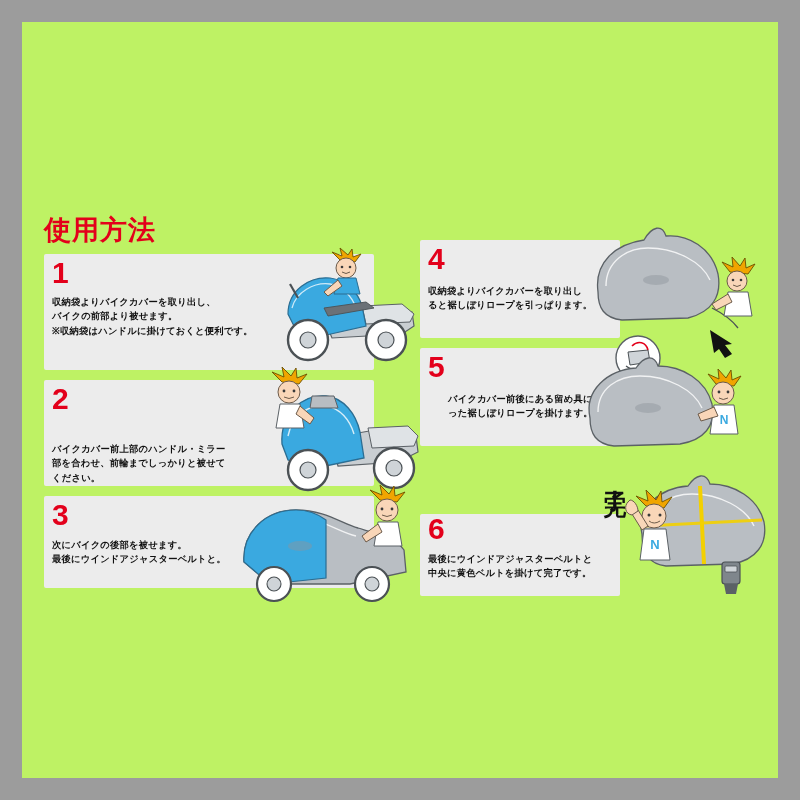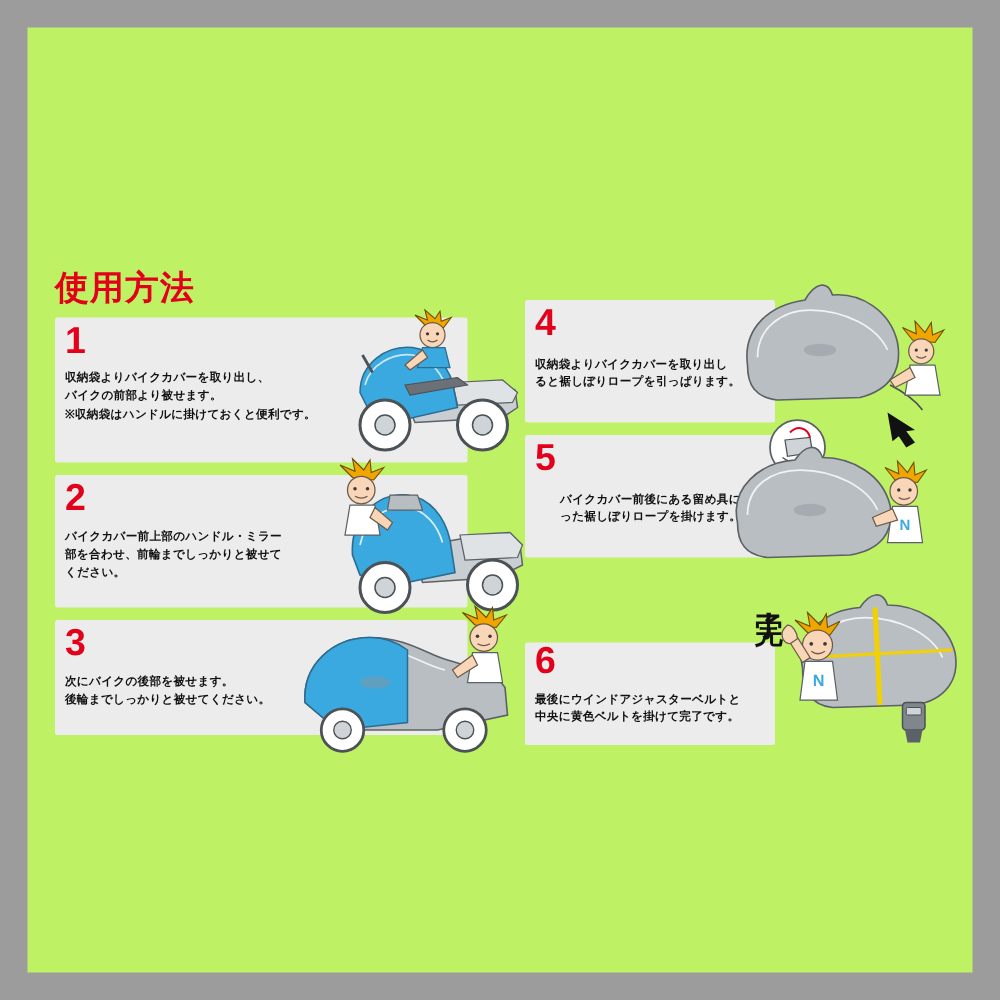--- a/index.html
+++ b/index.html
@@ -125,21 +125,21 @@
             <path d="M76 30 L94 30 L98 46 L72 46 Z" fill="#3aa9e0" stroke="#2b6d92" stroke-width="1"></path>
             <path d="M76 32 L62 44 L66 48 L80 38 Z" fill="#f9d6b8" stroke="#6b5a4a" stroke-width="1"></path>
           </g>
         </svg>
       </div>
     </div>
 
     <div class="step">
       <div class="band" style="left:22px; top:358px; width:330px; height:106px;"></div>
       <div class="num" style="left:30px; top:362px;">2</div>
-      <div class="txt" style="left:30px; top:400px; width:220px;">バイクカバー前上部のハンドル・ミラー
+      <div class="txt" style="left:30px; top:420px; width:220px;">バイクカバー前上部のハンドル・ミラー
 部を合わせ、前輪までしっかりと被せて
 ください。</div>
       <div class="art" style="left:216px; top:344px;">
         <svg width="190" height="130" viewBox="0 0 190 130">
 
           <path d="M92 72 L148 62 L178 70 L180 86 L160 96 L100 100 Z" fill="#c9ced2" stroke="#5b6166" stroke-width="1.2"></path>
           <path d="M130 62 L170 60 L180 70 L176 80 L134 82 Z" fill="#dfe3e6" stroke="#5b6166" stroke-width="1"></path>
 
           <path d="M44 78 C42 48, 64 28, 88 30 C106 32, 118 48, 122 66 L126 92 L78 102 L50 94 Z" fill="#3aa9e0" stroke="#2b6d92" stroke-width="1.3"></path>
           <path d="M50 70 C54 50, 70 38, 88 40 C102 42, 112 54, 116 68" fill="none" stroke="#ffffff" stroke-width="1.4" opacity="0.8"></path>
@@ -160,21 +160,21 @@
             <path d="M62 40 L76 52 L72 58 L58 48 Z" fill="#f9d6b8" stroke="#6b5a4a" stroke-width="1"></path>
           </g>
         </svg>
       </div>
     </div>
 
     <div class="step">
       <div class="band" style="left:22px; top:474px; width:330px; height:92px;"></div>
       <div class="num" style="left:30px; top:478px;">3</div>
       <div class="txt" style="left:30px; top:516px; width:220px;">次にバイクの後部を被せます。
-後輪までしっかりと被せてください。</div>
+最後にウインドアジャスターベルトと。</div>
       <div class="art" style="left:208px; top:462px;">
         <svg width="185" height="120" viewBox="0 0 185 120">
 
           <path d="M14 78 C12 48, 36 26, 66 26 C96 26, 112 40, 128 44 C148 50, 166 54, 174 66 L176 88 L120 100 L40 100 Z" fill="#b9bec3" stroke="#5b6166" stroke-width="1.3"></path>
           <path d="M20 72 C22 48, 40 34, 66 34 C92 34, 108 48, 126 52" fill="none" stroke="#ffffff" stroke-width="1.4" opacity="0.8"></path>
 
           <path d="M14 78 C12 48, 36 26, 66 26 C78 26, 88 30, 96 36 L96 94 L40 100 Z" fill="#3aa9e0" stroke="#2b6d92" stroke-width="1.2"></path>
           <ellipse cx="70" cy="62" rx="12" ry="5" fill="#8e959b" opacity="0.45"></ellipse>
 
           <circle cx="44" cy="100" r="17" fill="#ffffff" stroke="#4b5155" stroke-width="2.2"></circle>

